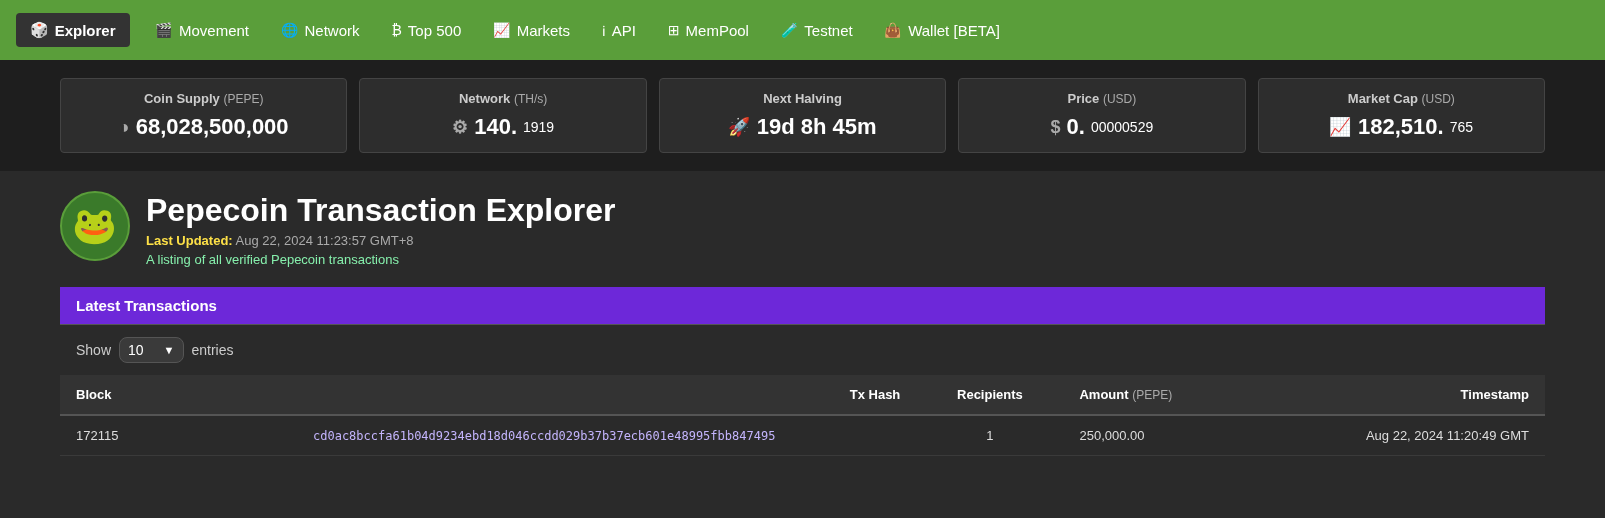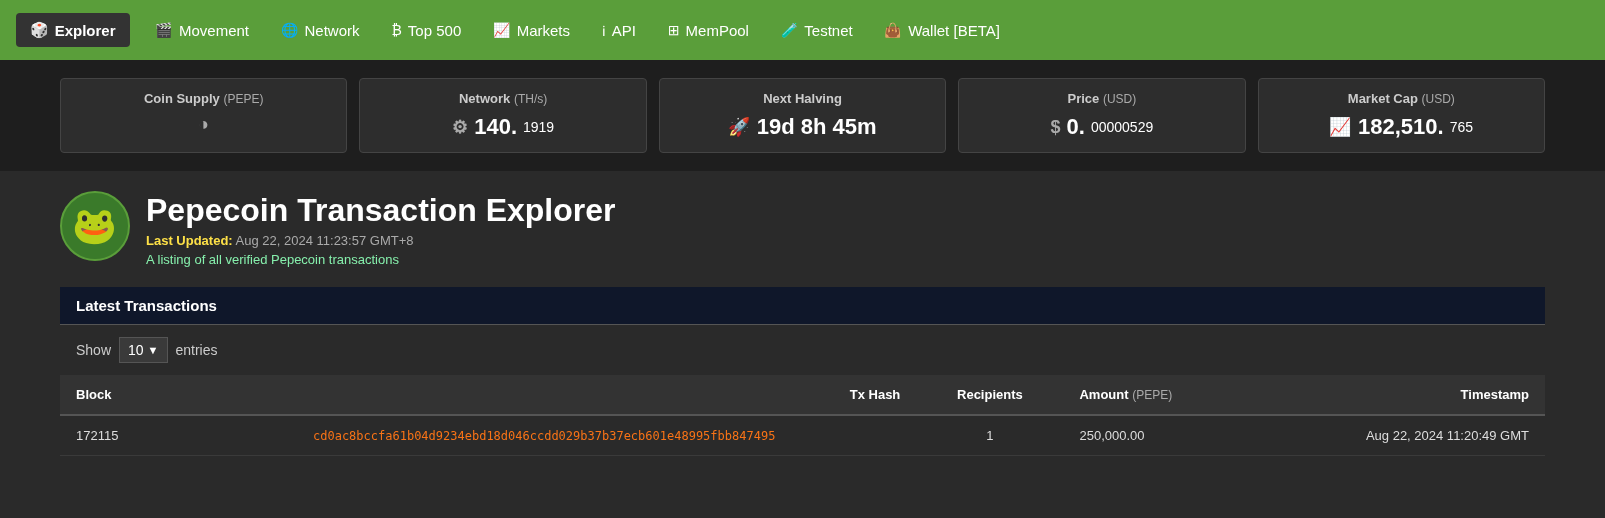--- a/index.html
+++ b/index.html
@@ -121,46 +121,46 @@
       color: #fde047;
     }
     .explorer-info .subtitle {
       font-size: 13px;
       color: #86efac;
       margin-top: 4px;
     }
 
     
     .section-header {
-      background: #0f172a;
+      background: #6d28d9;
       padding: 10px 16px;
       font-size: 15px;
       font-weight: bold;
       color: #fff;
       border-bottom: 1px solid #555;
     }
     .table-controls {
       display: flex;
       align-items: center;
       gap: 8px;
       padding: 12px 16px;
       background: #2a2a2a;
       font-size: 14px;
       color: #ccc;
     }
     .entries-select {
       background: #3a3a3a;
       border: 1px solid #555;
       color: #fff;
       padding: 4px 8px;
-      border-radius: 0;
+      border-radius: 8px;
       font-size: 14px;
       display: flex;
       align-items: center;
-      gap: 4px;
+      gap: 20px;
       cursor: pointer;
     }
     .table-wrap {
       background: #2a2a2a;
     }
     table {
       width: 100%;
       border-collapse: collapse;
       font-size: 13px;
     }
@@ -182,21 +182,21 @@
     }
     tbody tr {
       border-bottom: 1px solid #3a3a3a;
     }
     tbody td {
       padding: 12px 16px;
       color: #ddd;
       font-size: 13px;
     }
     .tx-hash {
-      color: #f97316;
+      color: #c4b5fd;
       font-family: monospace;
       font-size: 12px;
     }
   </style>
 </head>
 <body>
 
 <nav class="navbar">
   <div class="nav-brand">
     <span>🎲</span>
@@ -237,20 +237,21 @@
 </nav>
 
 <div class="stats-bar">
 
   <div class="stat-card">
     <div class="stat-title">
       <strong>Coin Supply</strong> <span class="unit">(PEPE)</span>
     </div>
     <div class="stat-value">
       <span style="font-size:18px;color:#aaa;">◑</span>
+      <span>68,028,500,000</span>
     </div>
   </div>
 
   <div class="stat-card">
     <div class="stat-title">
       <strong>Network</strong> <span class="unit">(TH/s)</span>
     </div>
     <div class="stat-value">
       <span style="font-size:18px;color:#aaa;">⚙</span>
       <span>140.</span>

